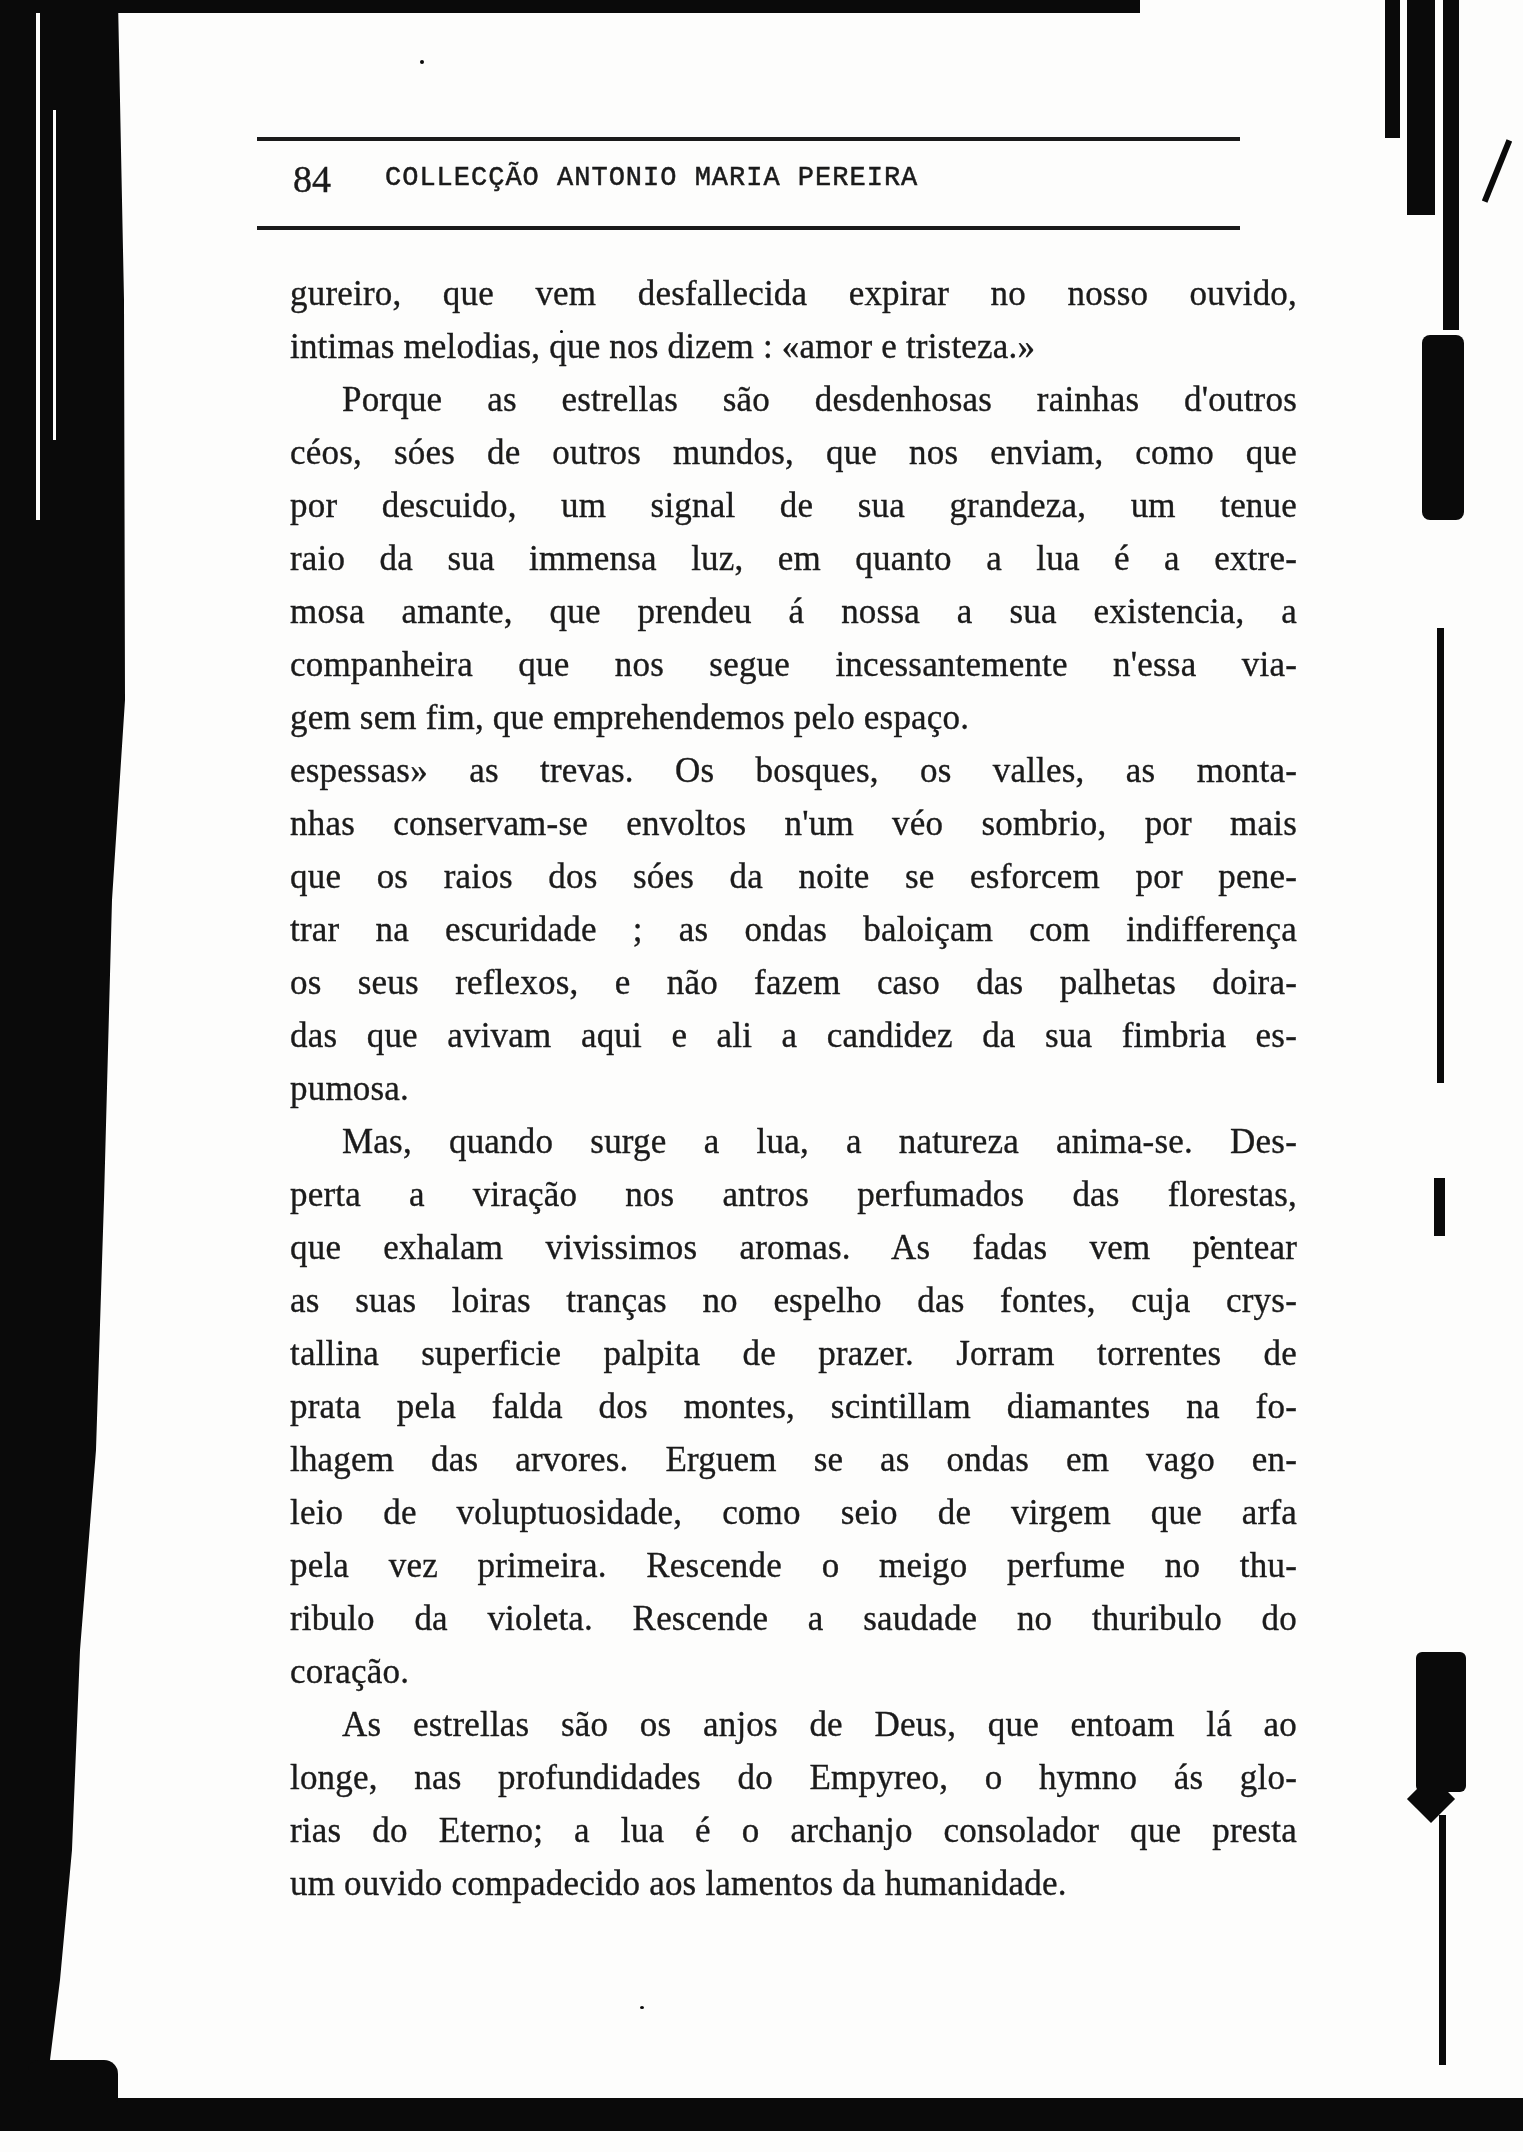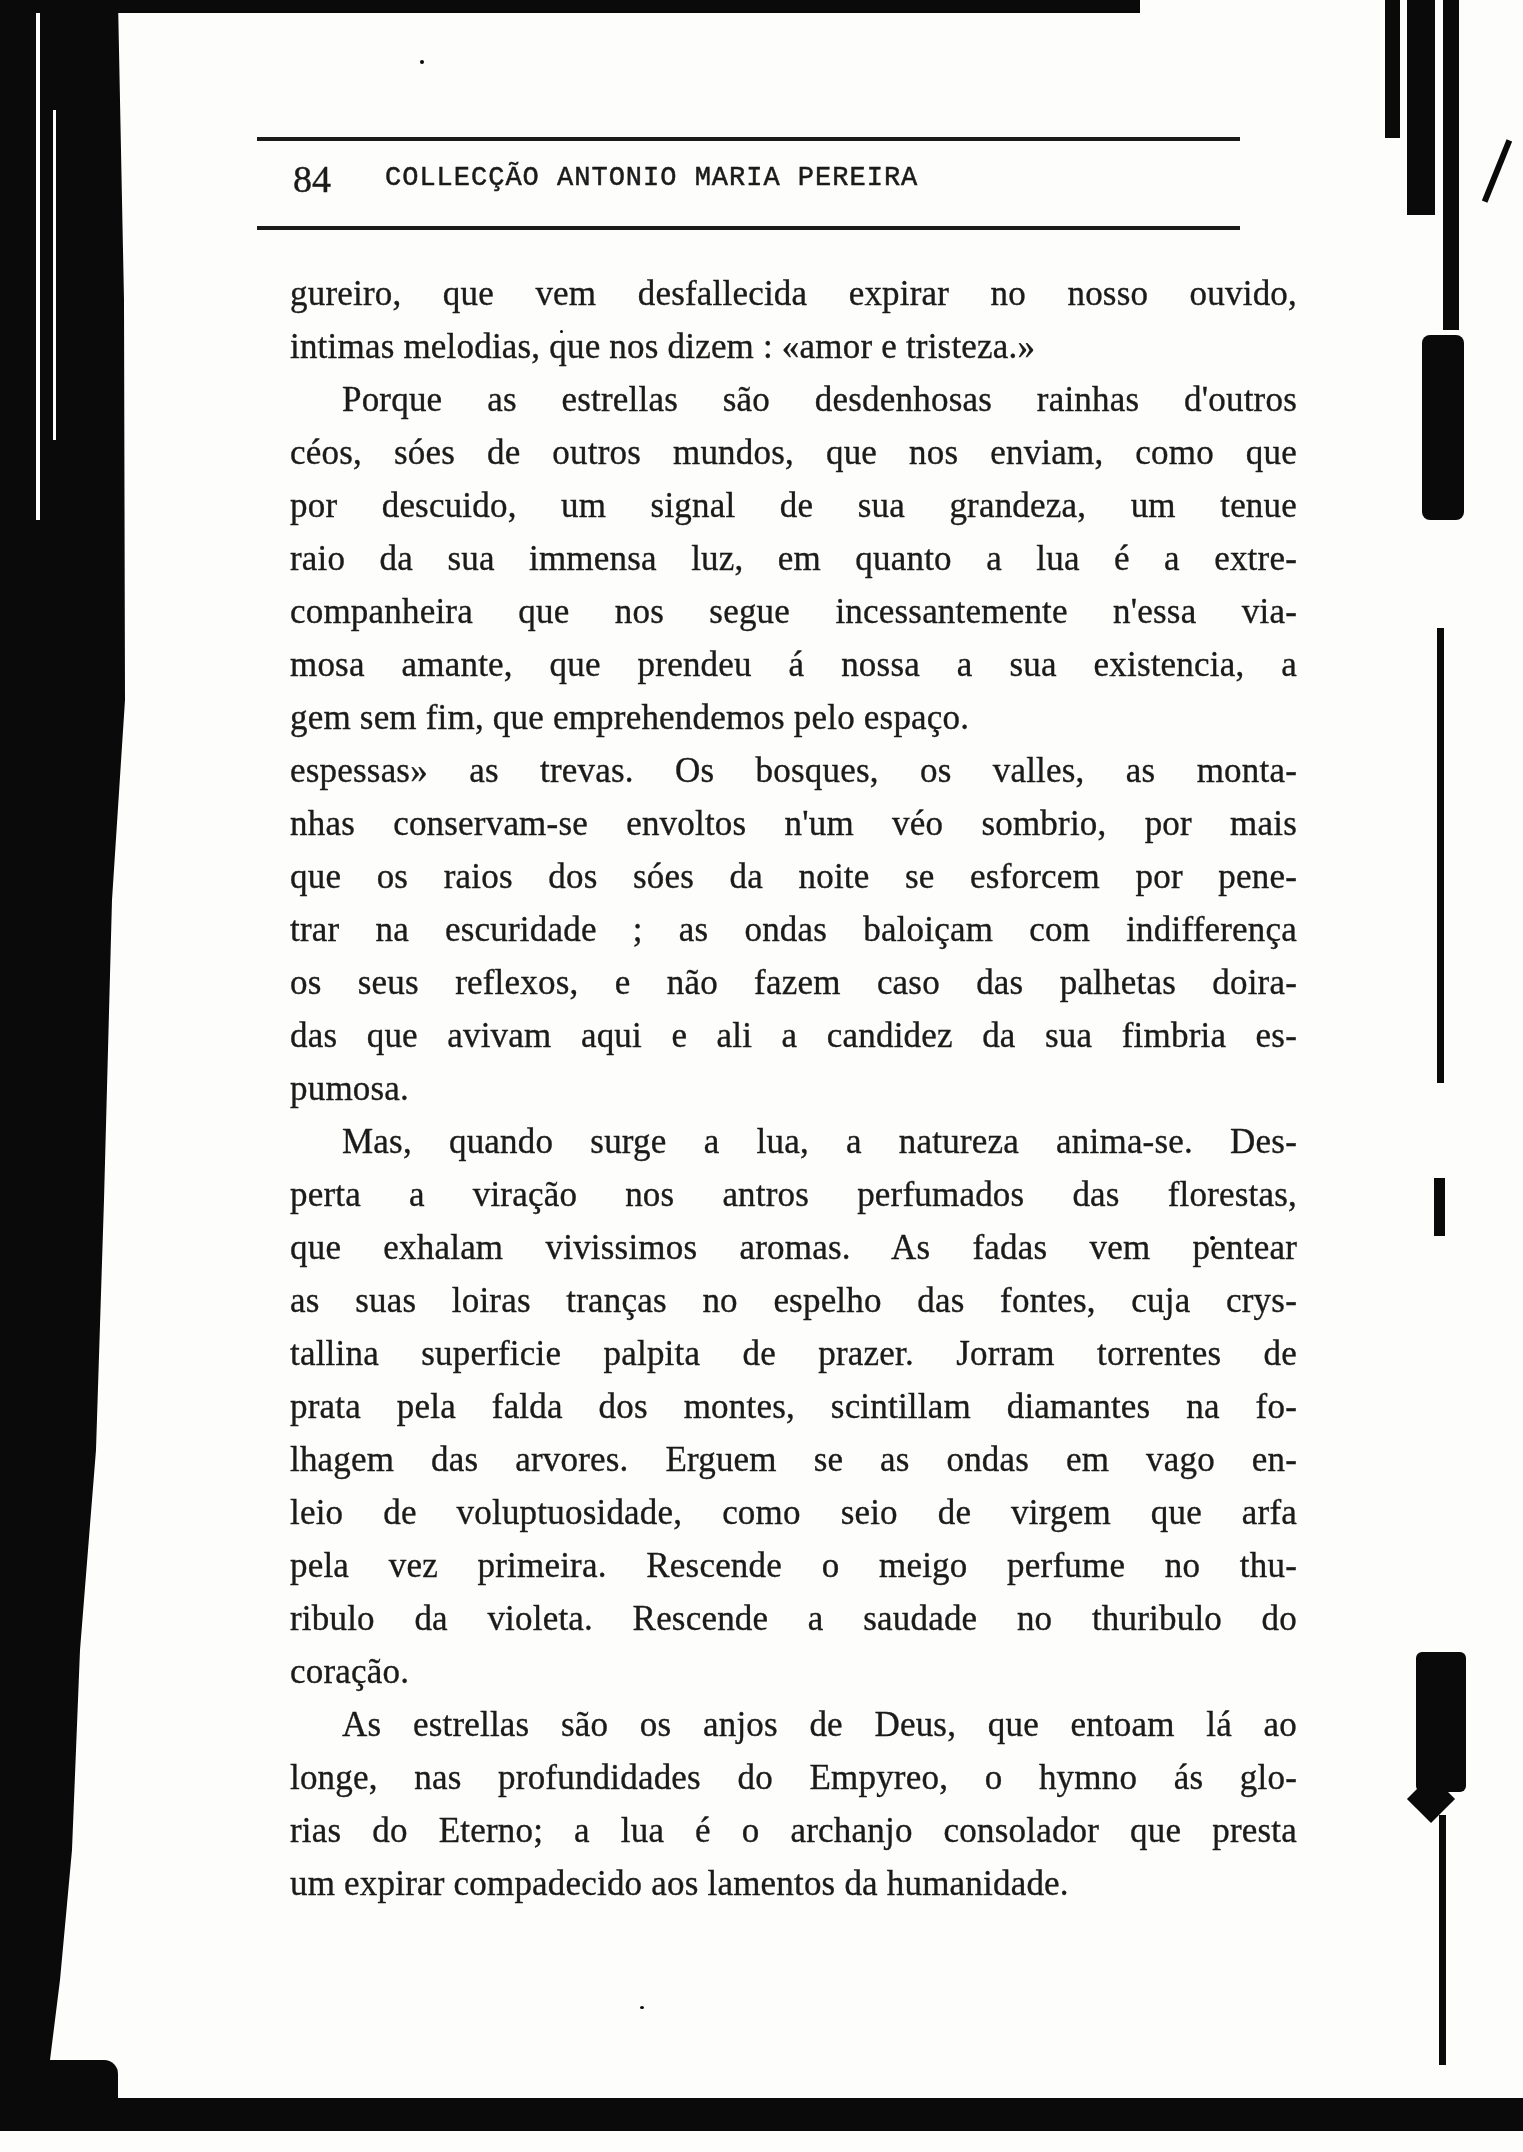--- a/index.html
+++ b/index.html
@@ -109,22 +109,22 @@
   <div class="rule rule-bottom"></div>
 </div>
 
 <div id="text-block">
     <div class="line">gureiro, que vem desfallecida expirar no nosso ouvido,</div>
     <div class="line para-end">intimas melodias, que nos dizem : «amor e tristeza.»</div>
     <div class="line indent">Porque as estrellas são desdenhosas rainhas d'outros</div>
     <div class="line">céos, sóes de outros mundos, que nos enviam, como que</div>
     <div class="line">por descuido, um signal de sua grandeza, um tenue</div>
     <div class="line">raio da sua immensa luz, em quanto a lua é a extre-</div>
+    <div class="line">mosa amante, que prendeu á nossa a sua existencia, a</div>
     <div class="line">companheira que nos segue incessantemente n'essa via-</div>
-    <div class="line">mosa amante, que prendeu á nossa a sua existencia, a</div>
     <div class="line para-end">gem sem fim, que emprehendemos pelo espaço.</div>
     <div class="line">espessas» as trevas. Os bosques, os valles, as monta-</div>
     <div class="line">nhas conservam-se envoltos n'um véo sombrio, por mais</div>
     <div class="line">que os raios dos sóes da noite se esforcem por pene-</div>
     <div class="line">trar na escuridade ; as ondas baloiçam com indifferença</div>
     <div class="line">os seus reflexos, e não fazem caso das palhetas doira-</div>
     <div class="line">das que avivam aqui e ali a candidez da sua fimbria es-</div>
     <div class="line para-end">pumosa.</div>
     <div class="line indent">Mas, quando surge a lua, a natureza anima-se. Des-</div>
     <div class="line">perta a viração nos antros perfumados das florestas,</div>
@@ -133,14 +133,14 @@
     <div class="line">tallina superficie palpita de prazer. Jorram torrentes de</div>
     <div class="line">prata pela falda dos montes, scintillam diamantes na fo-</div>
     <div class="line">lhagem das arvores. Erguem se as ondas em vago en-</div>
     <div class="line">leio de voluptuosidade, como seio de virgem que arfa</div>
     <div class="line">pela vez primeira. Rescende o meigo perfume no thu-</div>
     <div class="line">ribulo da violeta. Rescende a saudade no thuribulo do</div>
     <div class="line para-end">coração.</div>
     <div class="line indent">As estrellas são os anjos de Deus, que entoam lá ao</div>
     <div class="line">longe, nas profundidades do Empyreo, o hymno ás glo-</div>
     <div class="line">rias do Eterno; a lua é o archanjo consolador que presta</div>
-    <div class="line para-end">um expirar compadecido aos lamentos da humanidade.</div>
+    <div class="line para-end">um ouvido compadecido aos lamentos da humanidade.</div>
   </div>
 
 </body></html>

